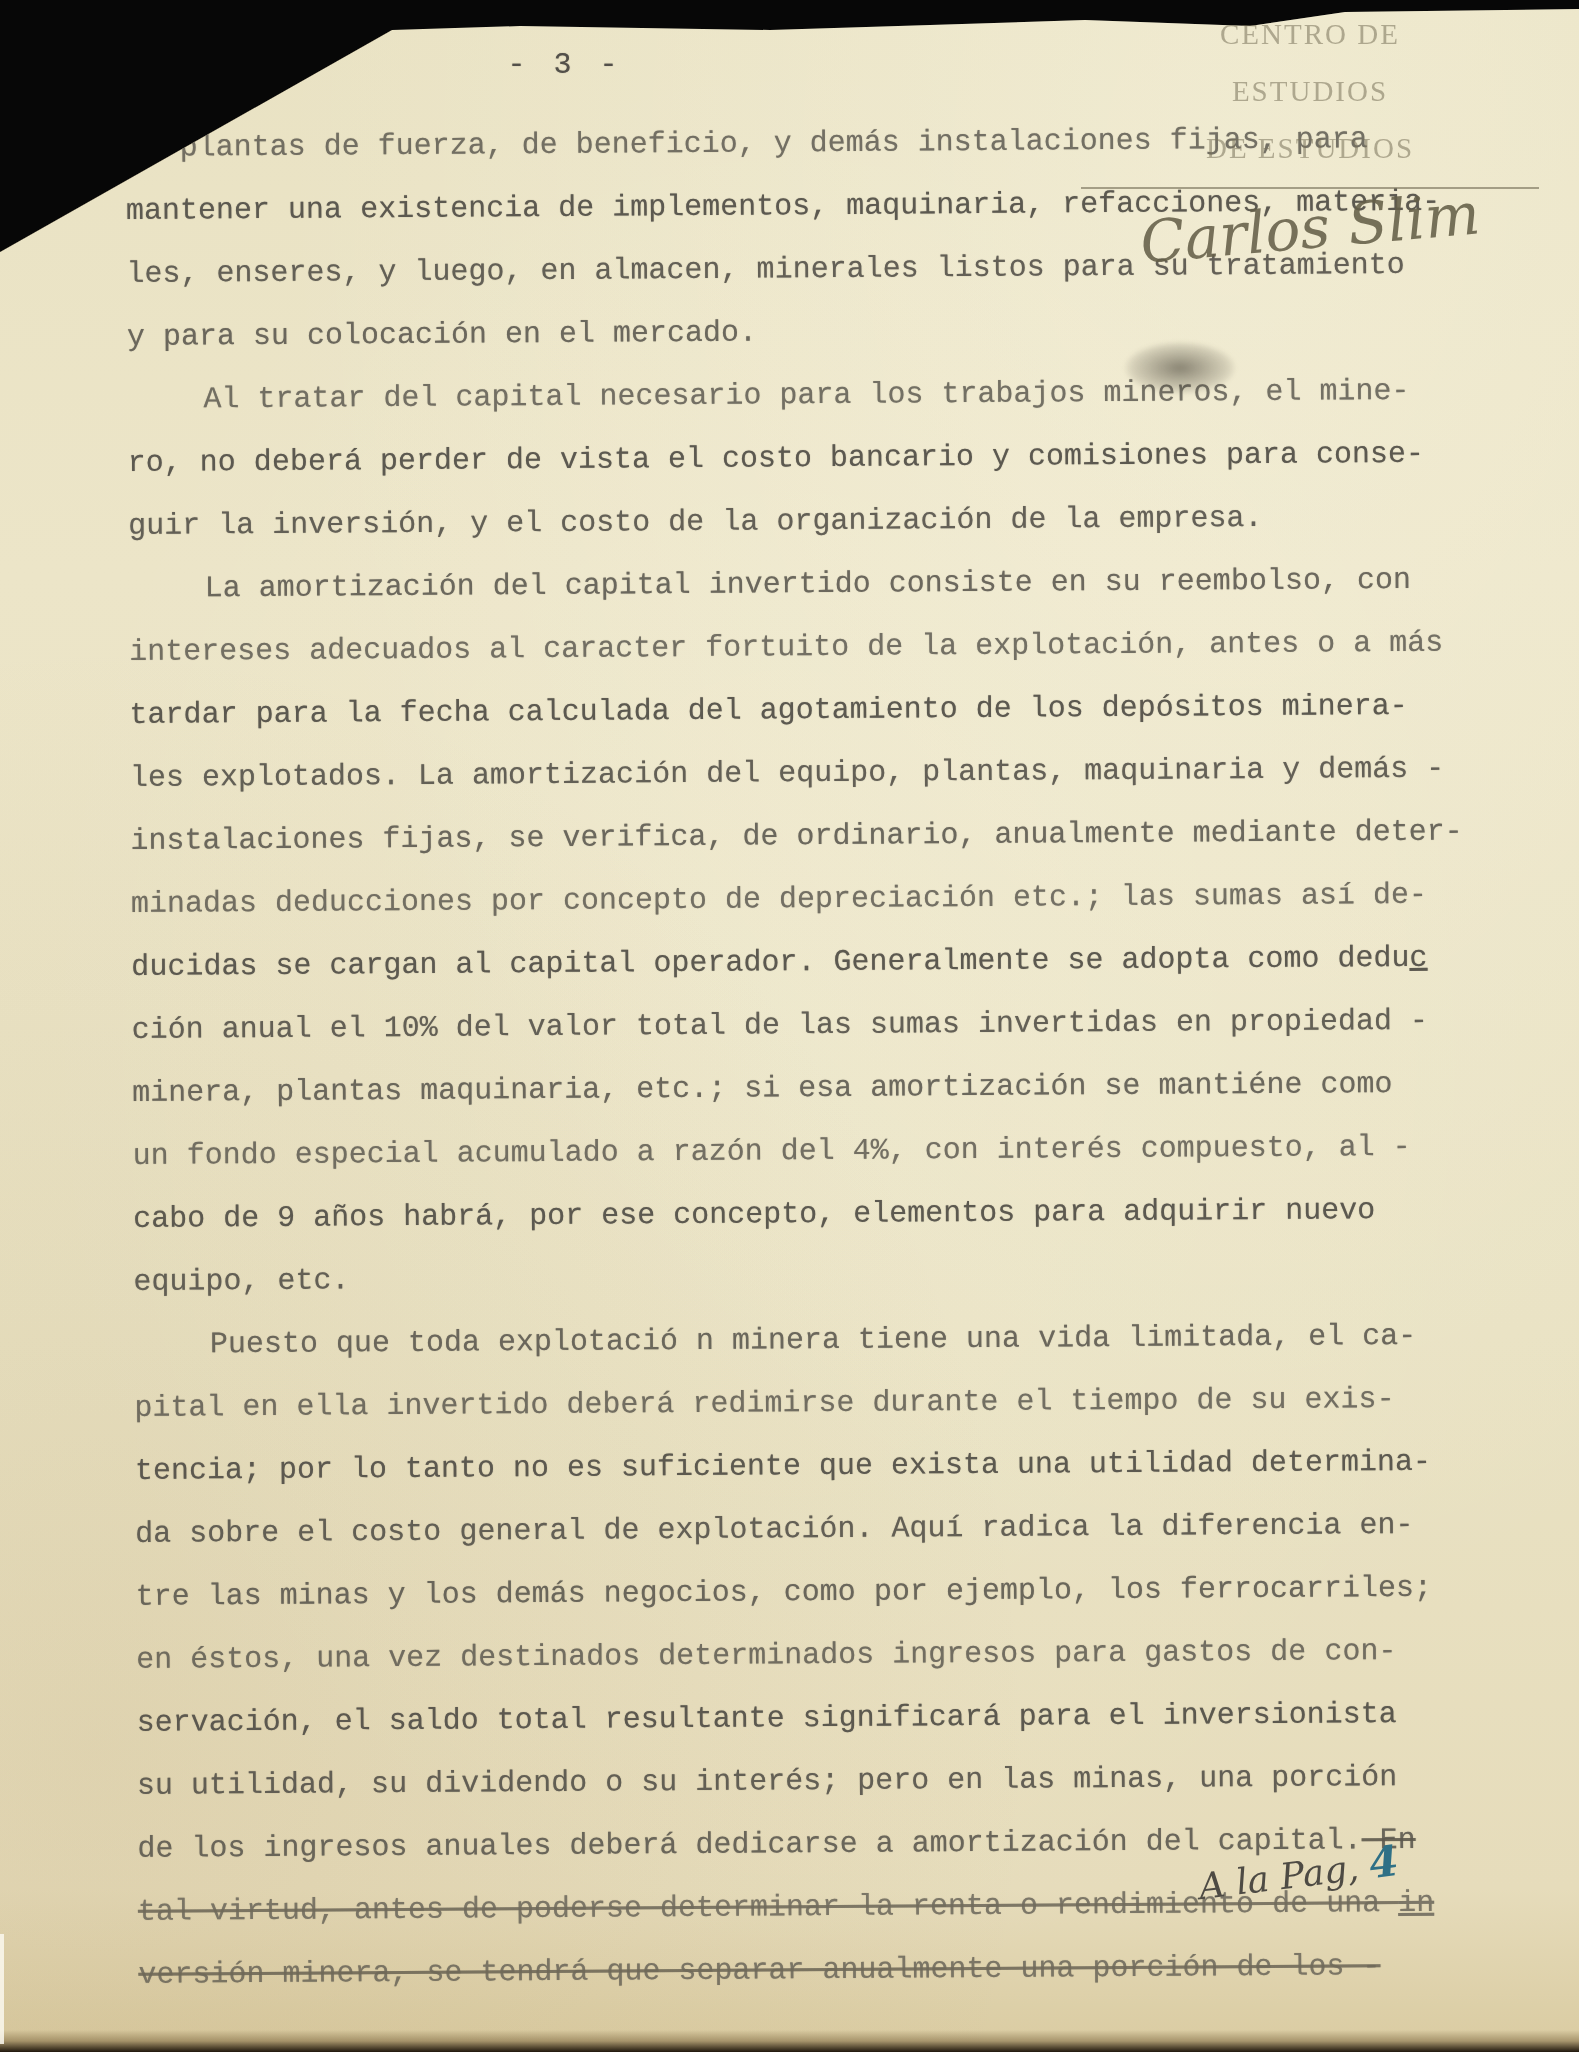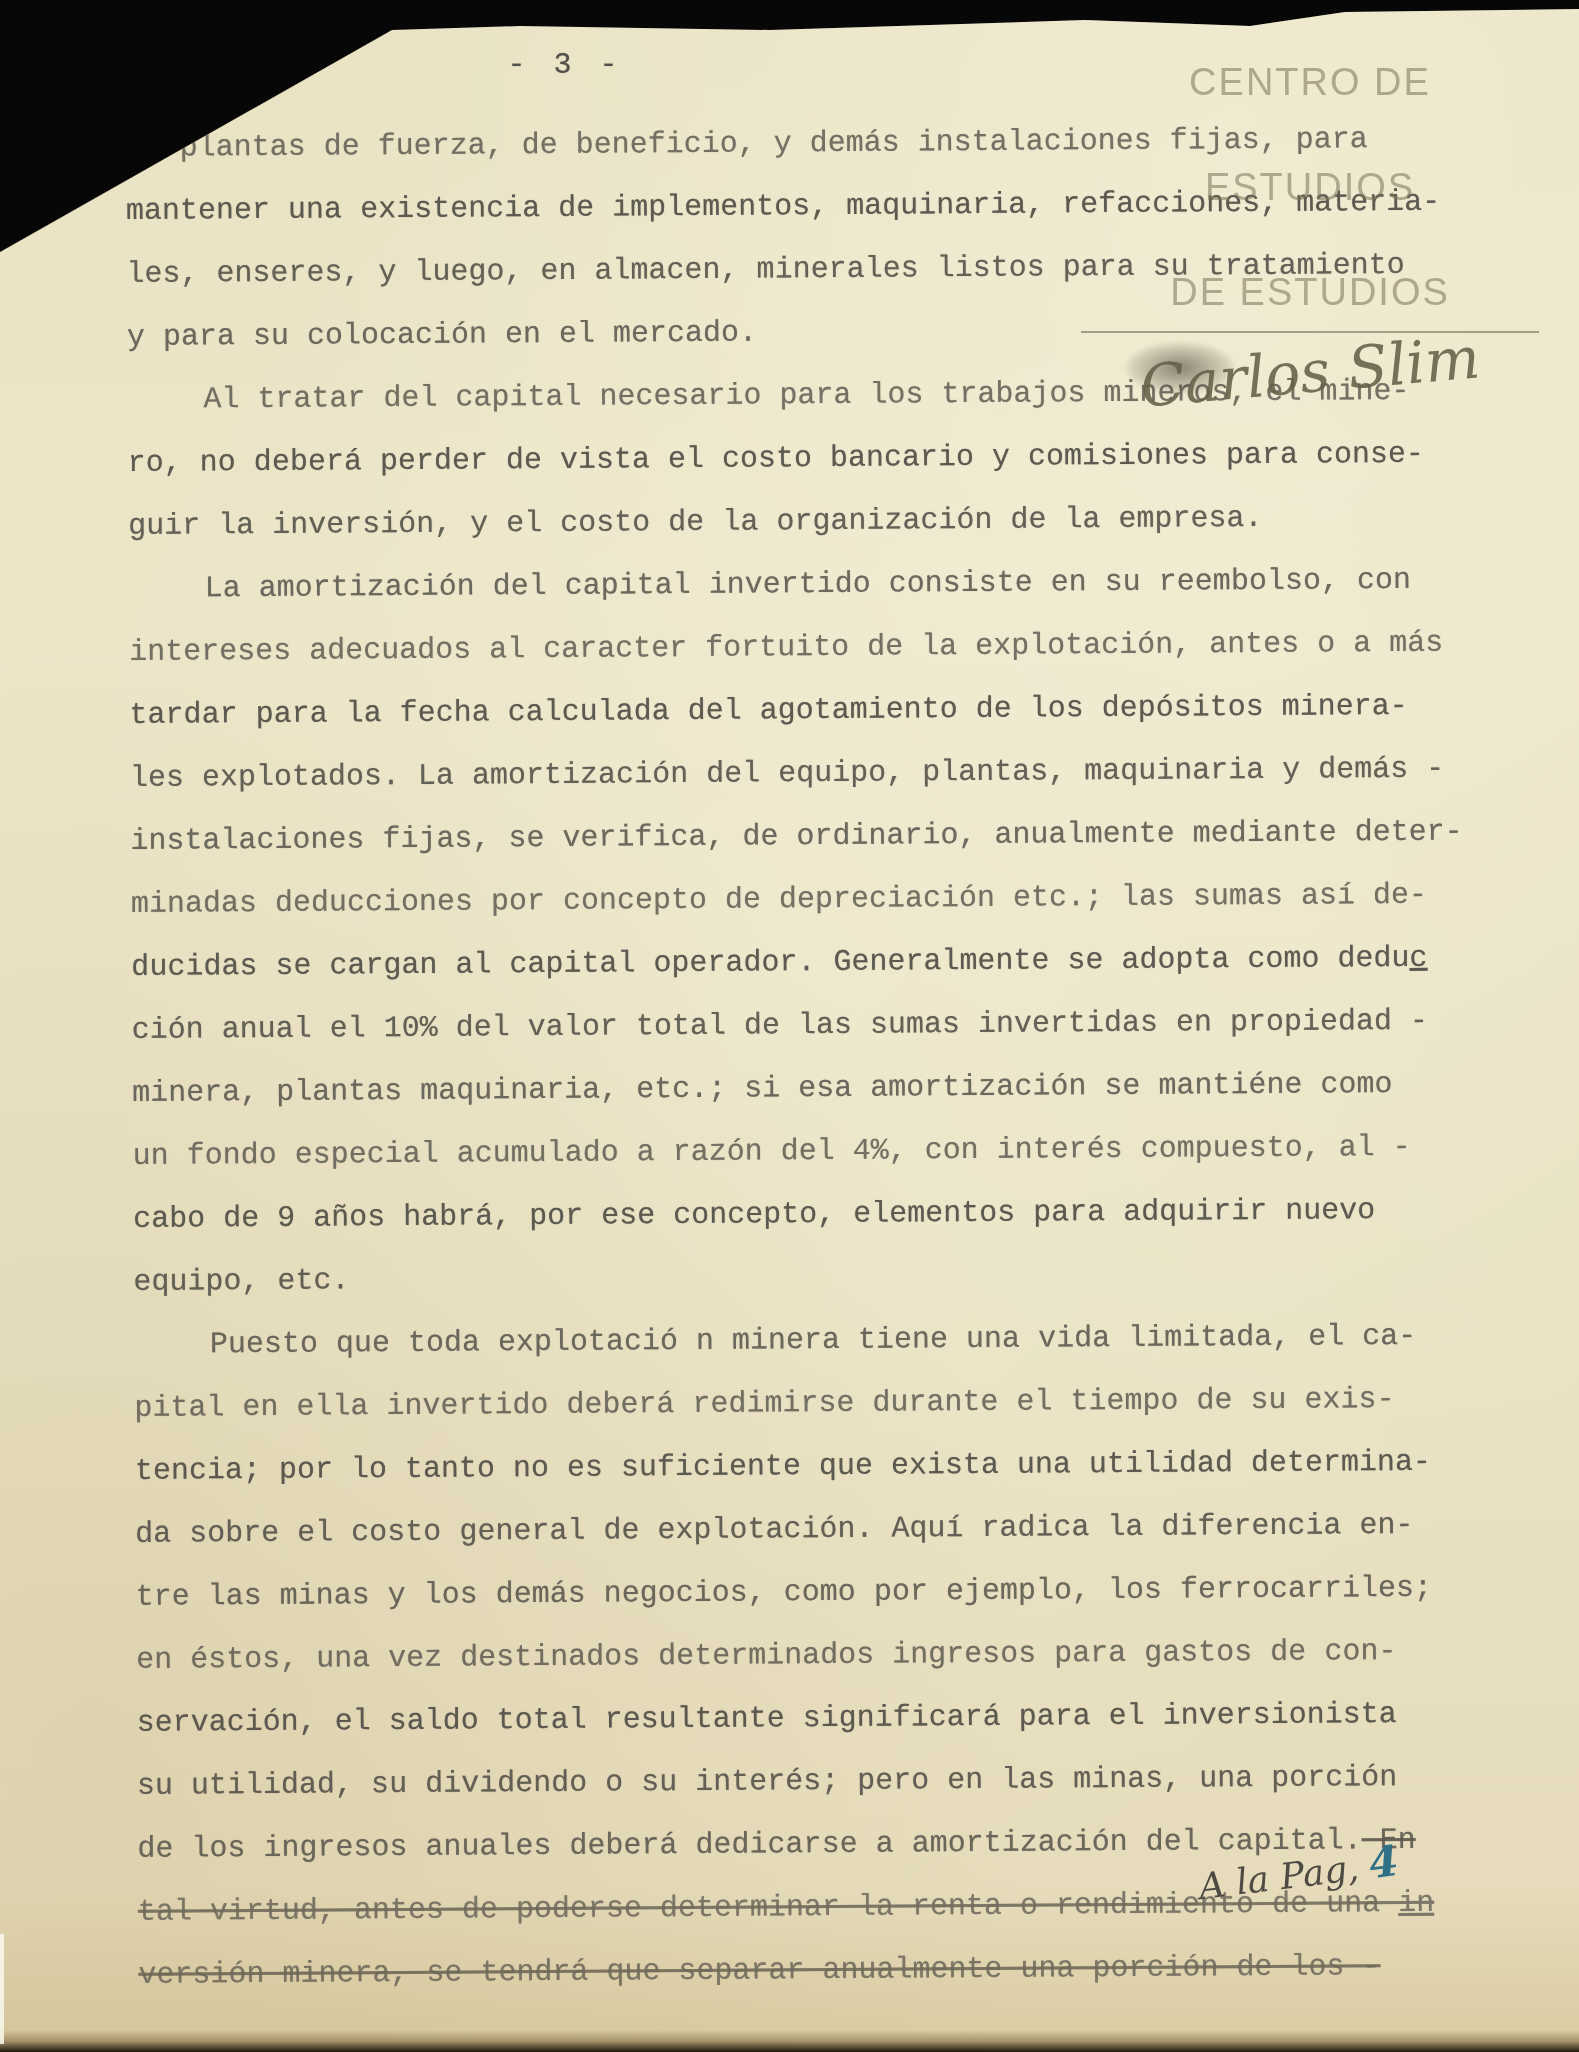--- a/index.html
+++ b/index.html
@@ -54,23 +54,23 @@
   .smudge {
     position: absolute; left: 1125px; top: 342px; width: 110px; height: 52px;
     background: radial-gradient(ellipse at 50% 50%, rgba(55,50,40,0.55), rgba(55,50,40,0.15) 60%, transparent 75%);
     filter: blur(2px); border-radius: 50%;
   }
   .watermark {
     position: absolute; right: 34px; top: 6px; width: 470px;
     text-align: center; z-index: 5; pointer-events: none;
   }
   .wm-line {
-    font-family: Liberation Sans, sans-serif;
-    font-size: 38px; line-height: 57px; letter-spacing: 2px;
-    color: rgba(120,113,90,0.55); white-space: pre; margin-top: 48px;
+    font-family: Liberation Serif, serif;
+    font-size: 29px; line-height: 57px; letter-spacing: 2px;
+    color: rgba(120,113,90,0.55); white-space: pre;
   }
   .wm-rule {
     border-top: 2px solid rgba(123,116,94,0.65);
     margin: 10px 6px 6px 6px;
   }
   .wm-foundation {
     font-family: "Liberation Sans", sans-serif;
     font-size: 34px; letter-spacing: 17px; line-height: 44px;
     color: rgba(122,115,93,0.60); white-space: pre;
   }

